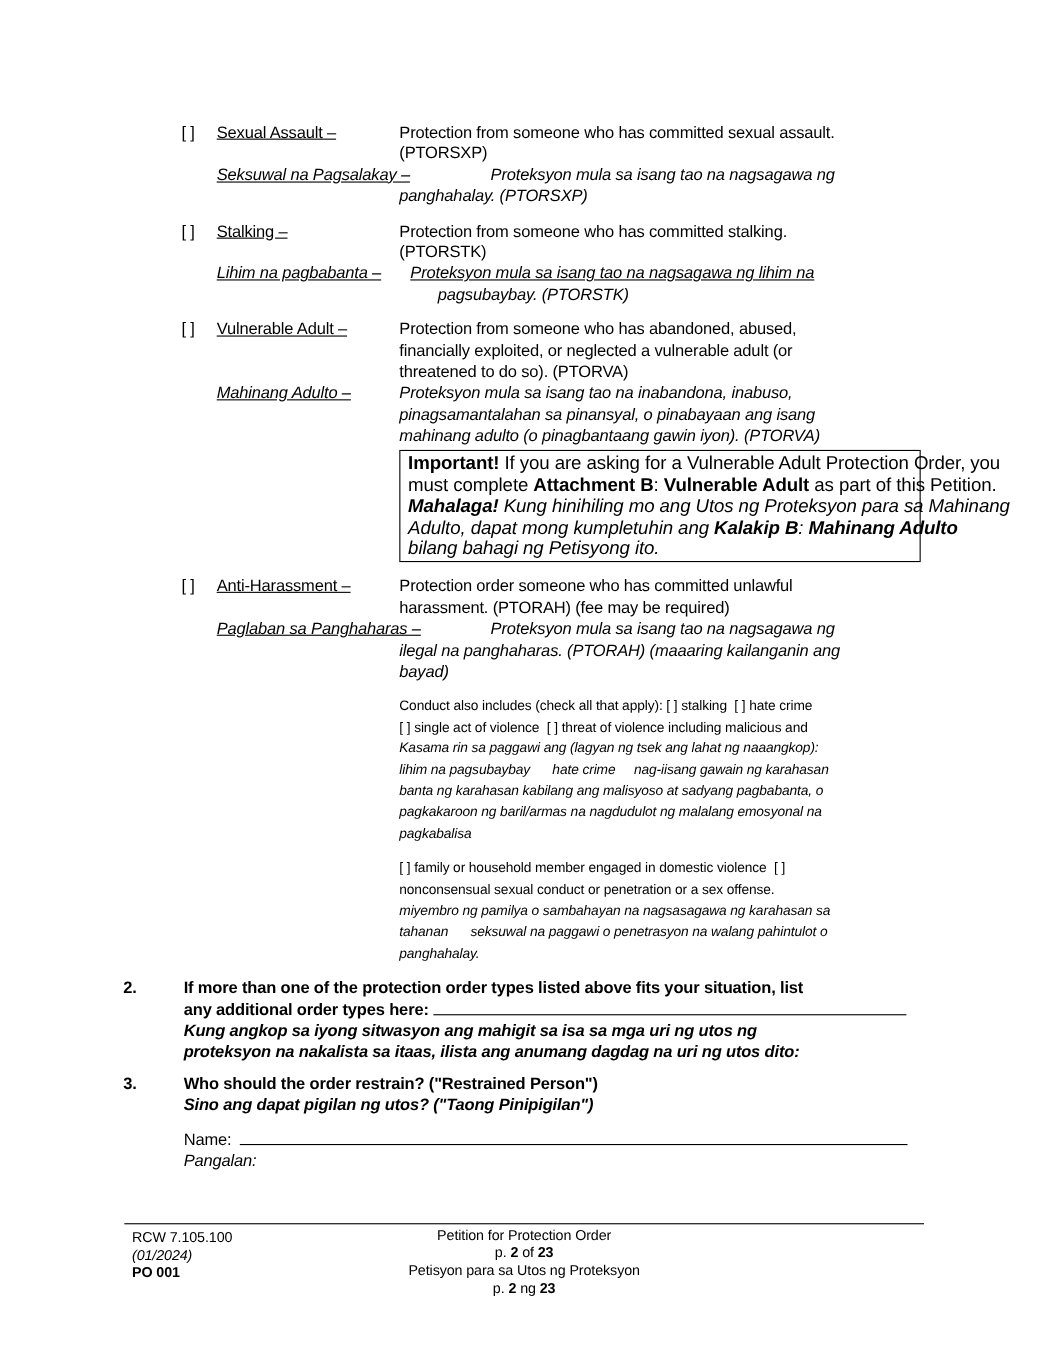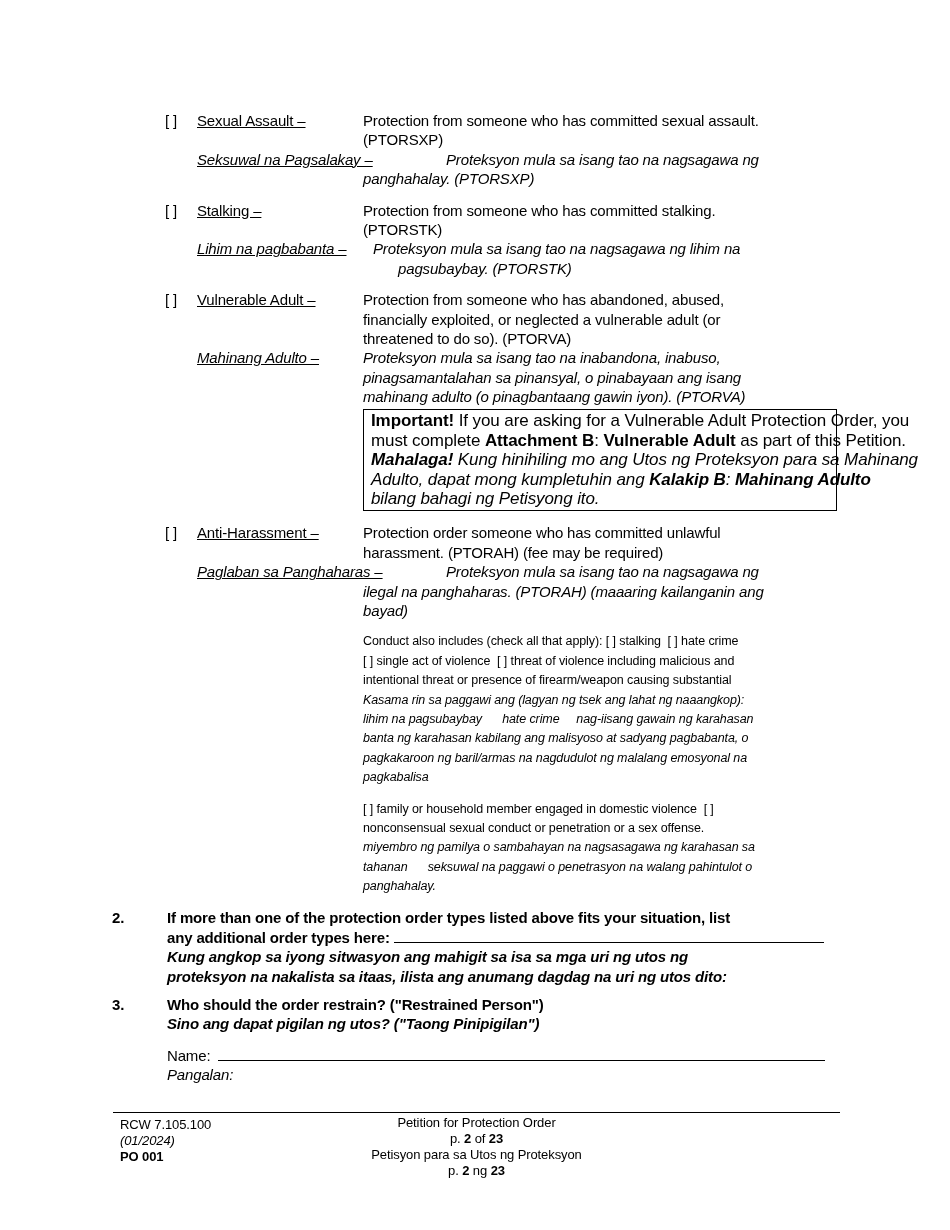--- a/index.html
+++ b/index.html
@@ -27,21 +27,21 @@
   .row { display:flex; align-items:flex-start; }
   .cb-cell { width:32px; flex:none; line-height:19.4px; }
   .label-cell { width:166px; flex:none; white-space:pre; line-height:19.4px;text-decoration:underline; }
   .row.tl { margin-left:32px; }
   .label-tl { font-style:italic; }
   .desc { width:475px; flex:none; }
 
   
   .item-sa .desc-tl .line:first-child { padding-left:83px; }
   .item-ah .desc-tl .line:first-child { padding-left:83px; }
-  .item-st .desc-tl .line:first-child { padding-left:10px; }
+  .item-st .desc-tl .line:first-child { padding-left:10px;text-decoration:underline; }
   .item-st .desc-tl .line:nth-child(2) { padding-left:35px; }
 
   .box {
     margin:3px 0 9px 198px;
     width:474px;
     border:1.5px solid #000;
     padding:1px 5px 2px 7px;
     font-size:17px;
     letter-spacing:-0.1px;
   }
@@ -149,21 +149,20 @@
         <span class="label-cell label-tl">Paglaban sa Panghaharas –</span>
         <div class="desc desc-tl">
             <div class="line"><span class="i">Proteksyon mula sa isang tao na nagsagawa ng</span></div>
             <div class="line"><span class="i">ilegal na panghaharas. (PTORAH) (maaaring kailanganin ang</span></div>
             <div class="line"><span class="i">bayad)</span></div>
           </div>
       </div>
       <div class="conduct">
           <div class="line"><span class="">Conduct also includes (check all that apply): </span><span class="cb">[ ]</span><span class=""> stalking  </span><span class="cb">[ ]</span><span class=""> hate crime</span></div>
           <div class="line"><span class="cb">[ ]</span><span class=""> single act of violence  </span><span class="cb">[ ]</span><span class=""> threat of violence including malicious and</span></div>
-          <div class="line"><span class="">intentional threat or presence of firearm/weapon causing substantial</span></div>
           <div class="line"><span class="i">Kasama rin sa paggawi ang (lagyan ng tsek ang lahat ng naaangkop):</span></div>
           <div class="line"><span class="i">lihim na pagsubaybay      hate crime     nag-iisang gawain ng karahasan</span></div>
           <div class="line"><span class="i">banta ng karahasan kabilang ang malisyoso at sadyang pagbabanta, o</span></div>
           <div class="line"><span class="i">pagkakaroon ng baril/armas na nagdudulot ng malalang emosyonal na</span></div>
           <div class="line"><span class="i">pagkabalisa</span></div>
         </div>
       <div class="conduct">
           <div class="line"><span class="cb">[ ]</span><span class=""> family or household member engaged in domestic violence  </span><span class="cb">[ ]</span></div>
           <div class="line"><span class="">nonconsensual sexual conduct or penetration or a sex offense.</span></div>
           <div class="line"><span class="i">miyembro ng pamilya o sambahayan na nagsasagawa ng karahasan sa</span></div>

